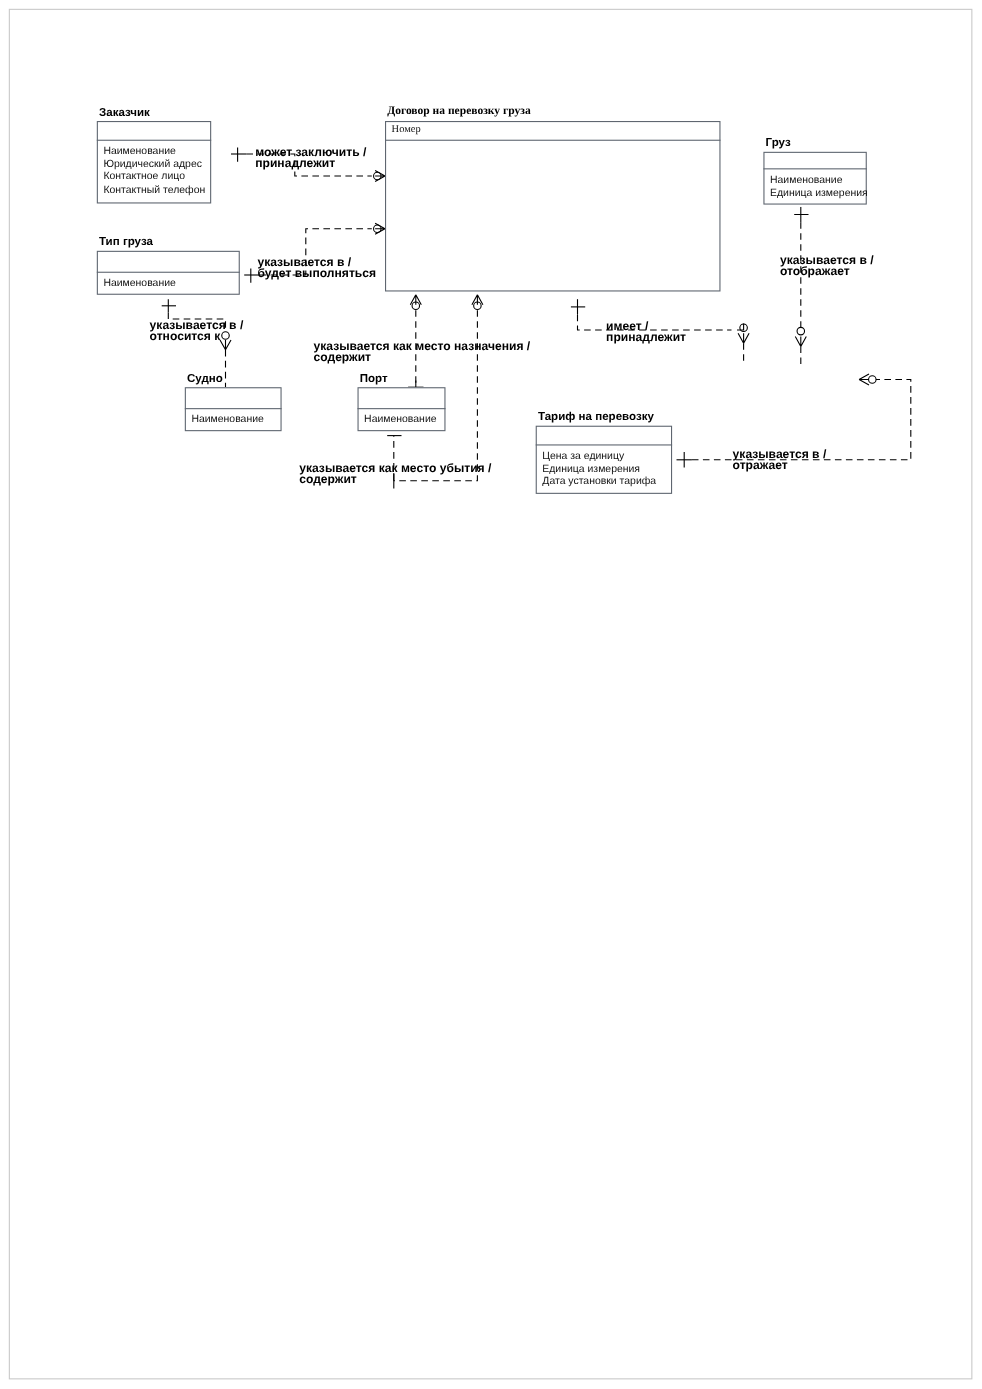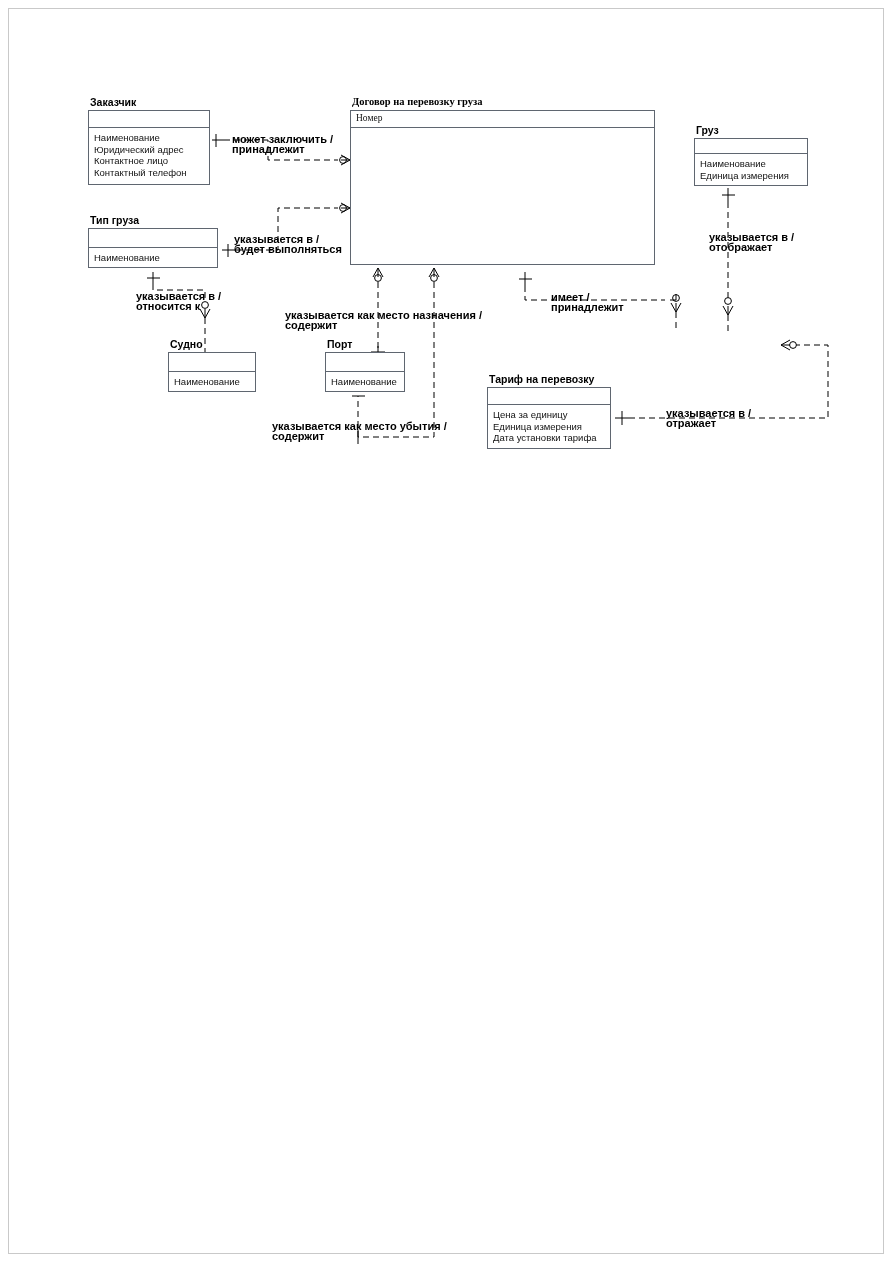--- a/index.html
+++ b/index.html
@@ -133,21 +133,21 @@
 
     <g>
       <line x1="615" y1="418" x2="629" y2="418" stroke="#000" stroke-width="1"></line>
       <line x1="622" y1="411" x2="622" y2="425" stroke="#000" stroke-width="1"></line>
       <path d="M629,418 L828,418 L828,345 L795,345" stroke="#000" stroke-width="1" fill="none" stroke-dasharray="6,4"></path>
       <circle cx="793" cy="345" r="3.4" fill="#fff" stroke="#000" stroke-width="1"></circle>
       <path d="M781,345 L790,340 M781,345 L790,345 M781,345 L790,350" stroke="#000" stroke-width="1" fill="none"></path>
     </g>
   </svg>
 
-  <div class="entity" style="left:88px;top:110px;width:122px;height:75px;">
+  <div class="entity" style="left:88px;top:110px;width:104px;height:75px;">
     <div class="ent-shadow"></div>
     <div class="ent-body"></div>
     <div class="ent-title">Заказчик</div>
     <div class="pk-area" style="height:18px;"></div>
     <div class="attr-area" style="top:19px;">
       <div class="attr">Наименование</div>
       <div class="attr">Юридический адрес</div>
       <div class="attr">Контактное лицо</div>
       <div class="attr">Контактный телефон</div>
     </div>
@@ -155,21 +155,21 @@
 
   <div class="entity" style="left:350px;top:110px;width:305px;height:155px;font-family:Liberation Serif, serif;">
     <div class="ent-shadow"></div>
     <div class="ent-body"></div>
     <div class="ent-title">Договор на перевозку груза</div>
     <div class="pk-area" style="height:18px;">
       <div class="attr">Номер</div>
     </div>
   </div>
 
-  <div class="entity" style="left:694px;top:138px;width:114px;height:48px;">
+  <div class="entity" style="left:694px;top:138px;width:94px;height:48px;">
     <div class="ent-shadow"></div>
     <div class="ent-body"></div>
     <div class="ent-title">Груз</div>
     <div class="pk-area" style="height:16px;"></div>
     <div class="attr-area" style="top:17px;">
       <div class="attr">Наименование</div>
       <div class="attr">Единица измерения</div>
     </div>
   </div>
 

